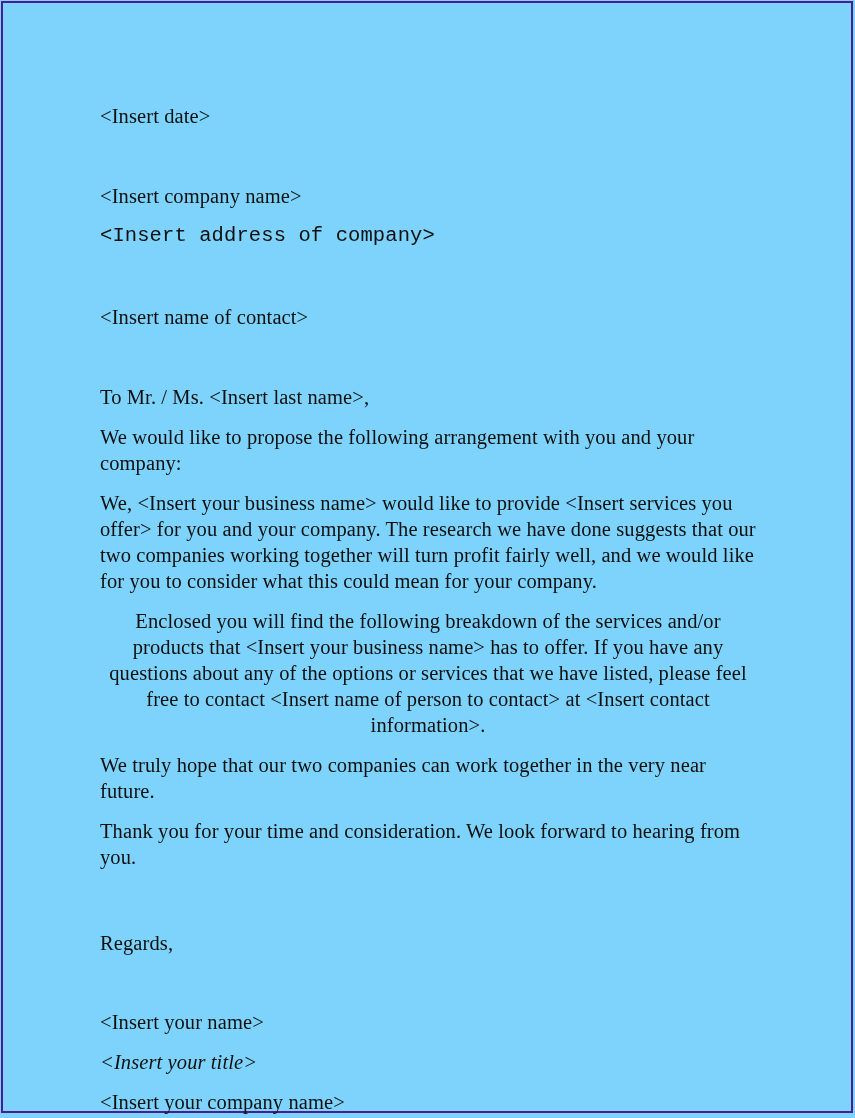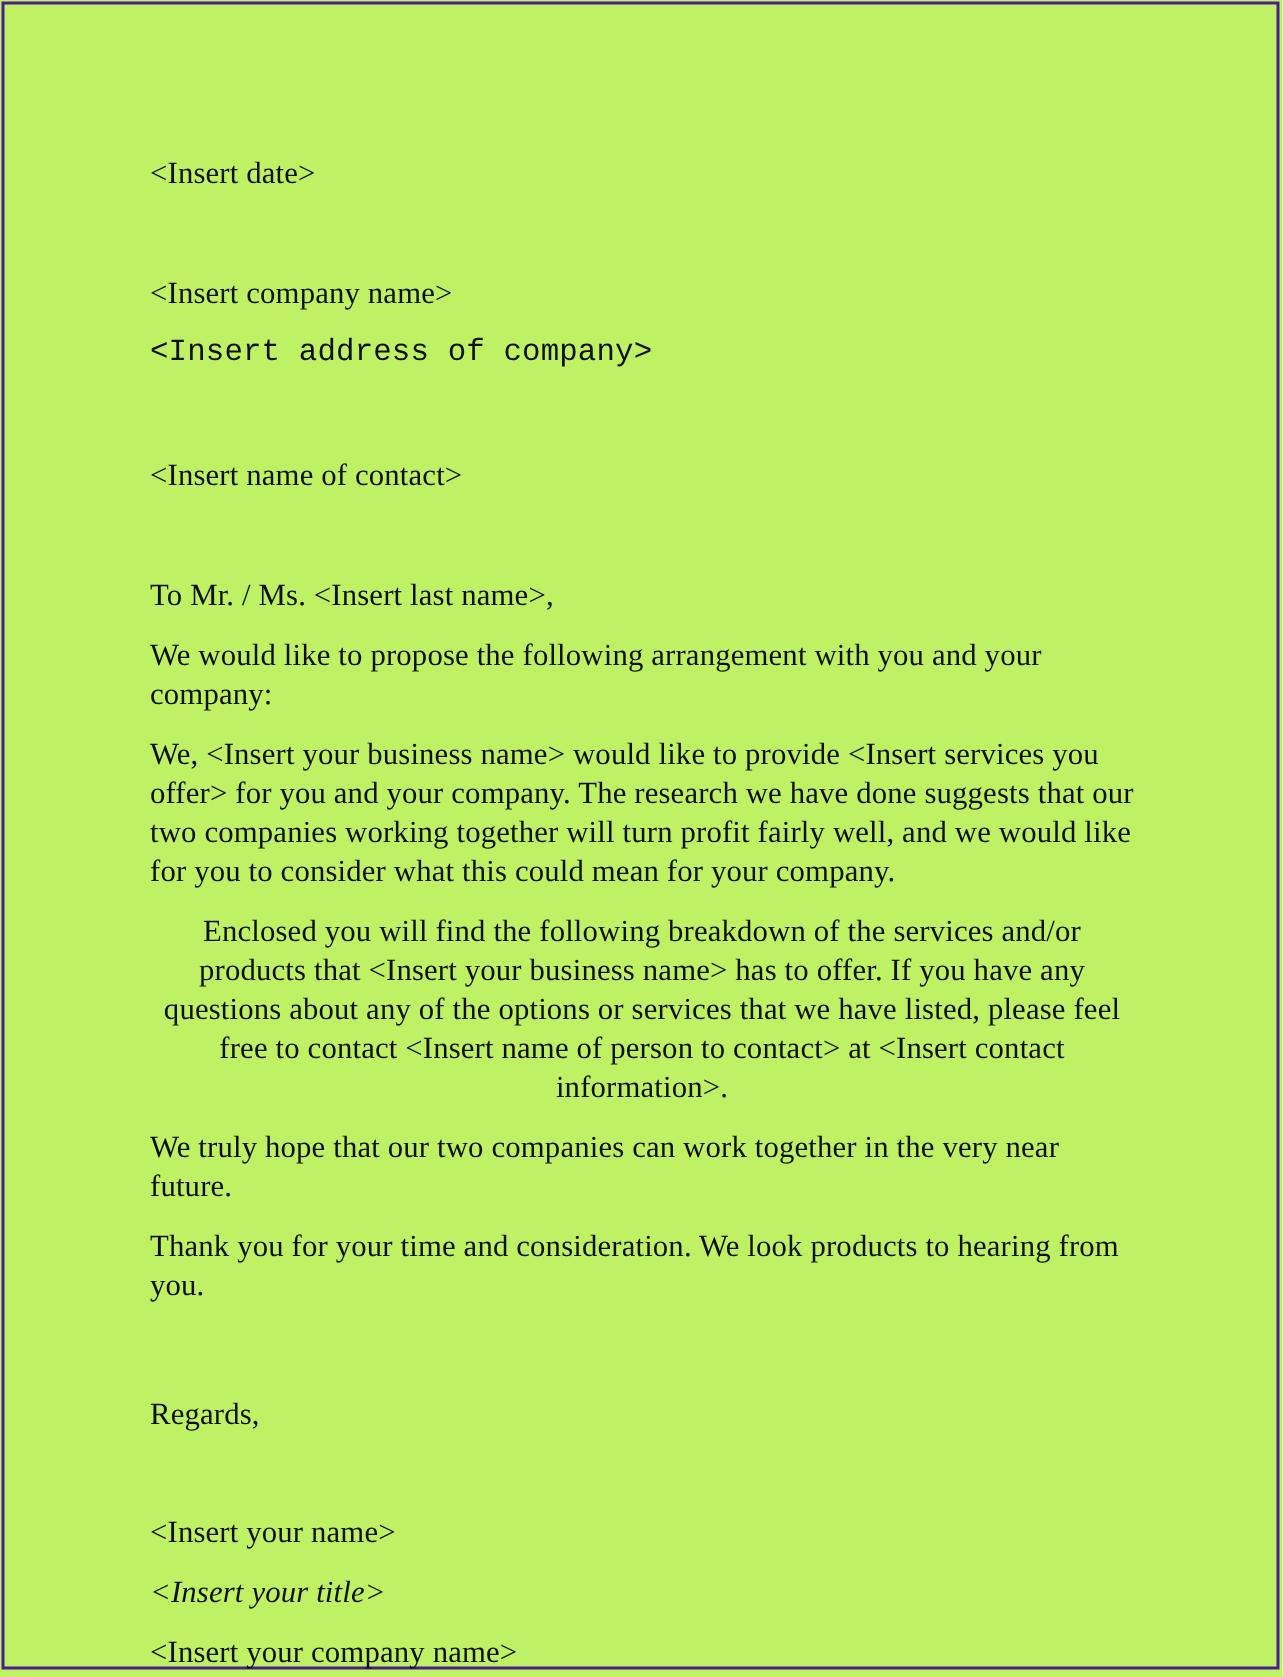--- a/index.html
+++ b/index.html
@@ -9,21 +9,21 @@
     background: #ffffff;
   }
   body {
     font-family: "Liberation Serif", "DejaVu Serif", serif;
   }
   .page {
     position: relative;
     width: 855px;
     height: 1118px;
     box-sizing: border-box;
-    background: #bef264;
+    background: #7dd3fc;
     overflow: hidden;
   }
   .page-border {
     position: absolute;
     left: 1px;
     top: 1px;
     width: 852px;
     height: 1112px;
     box-sizing: border-box;
     border: 2px solid #4b1d8e;
@@ -86,21 +86,21 @@
     <p class="line blk-salutation">To Mr. / Ms. &lt;Insert last name&gt;,</p>
 
     <p class="para blk-intro">We would like to propose the following arrangement with you and your company:</p>
 
     <p class="para blk-body1">We, &lt;Insert your business name&gt; would like to provide &lt;Insert services you offer&gt; for you and your company. The research we have done suggests that our two companies working together will turn profit fairly well, and we would like for you to consider what this could mean for your company.</p>
 
     <p class="para blk-body2">Enclosed you will find the following breakdown of the services and/or products that &lt;Insert your business name&gt; has to offer. If you have any questions about any of the options or services that we have listed, please feel free to contact &lt;Insert name of person to contact&gt; at &lt;Insert contact information&gt;.</p>
 
     <p class="para blk-hope">We truly hope that our two companies can work together in the very near future.</p>
 
-    <p class="para blk-thanks">Thank you for your time and consideration. We look products to hearing from you.</p>
+    <p class="para blk-thanks">Thank you for your time and consideration. We look forward to hearing from you.</p>
 
     <p class="line blk-regards">Regards,</p>
 
     <p class="line blk-signname">&lt;Insert your name&gt;</p>
 
     <p class="line blk-signtitle">&lt;Insert your title&gt;</p>
 
     <p class="line blk-signcomp">&lt;Insert your company name&gt;</p>
 
   </div>

